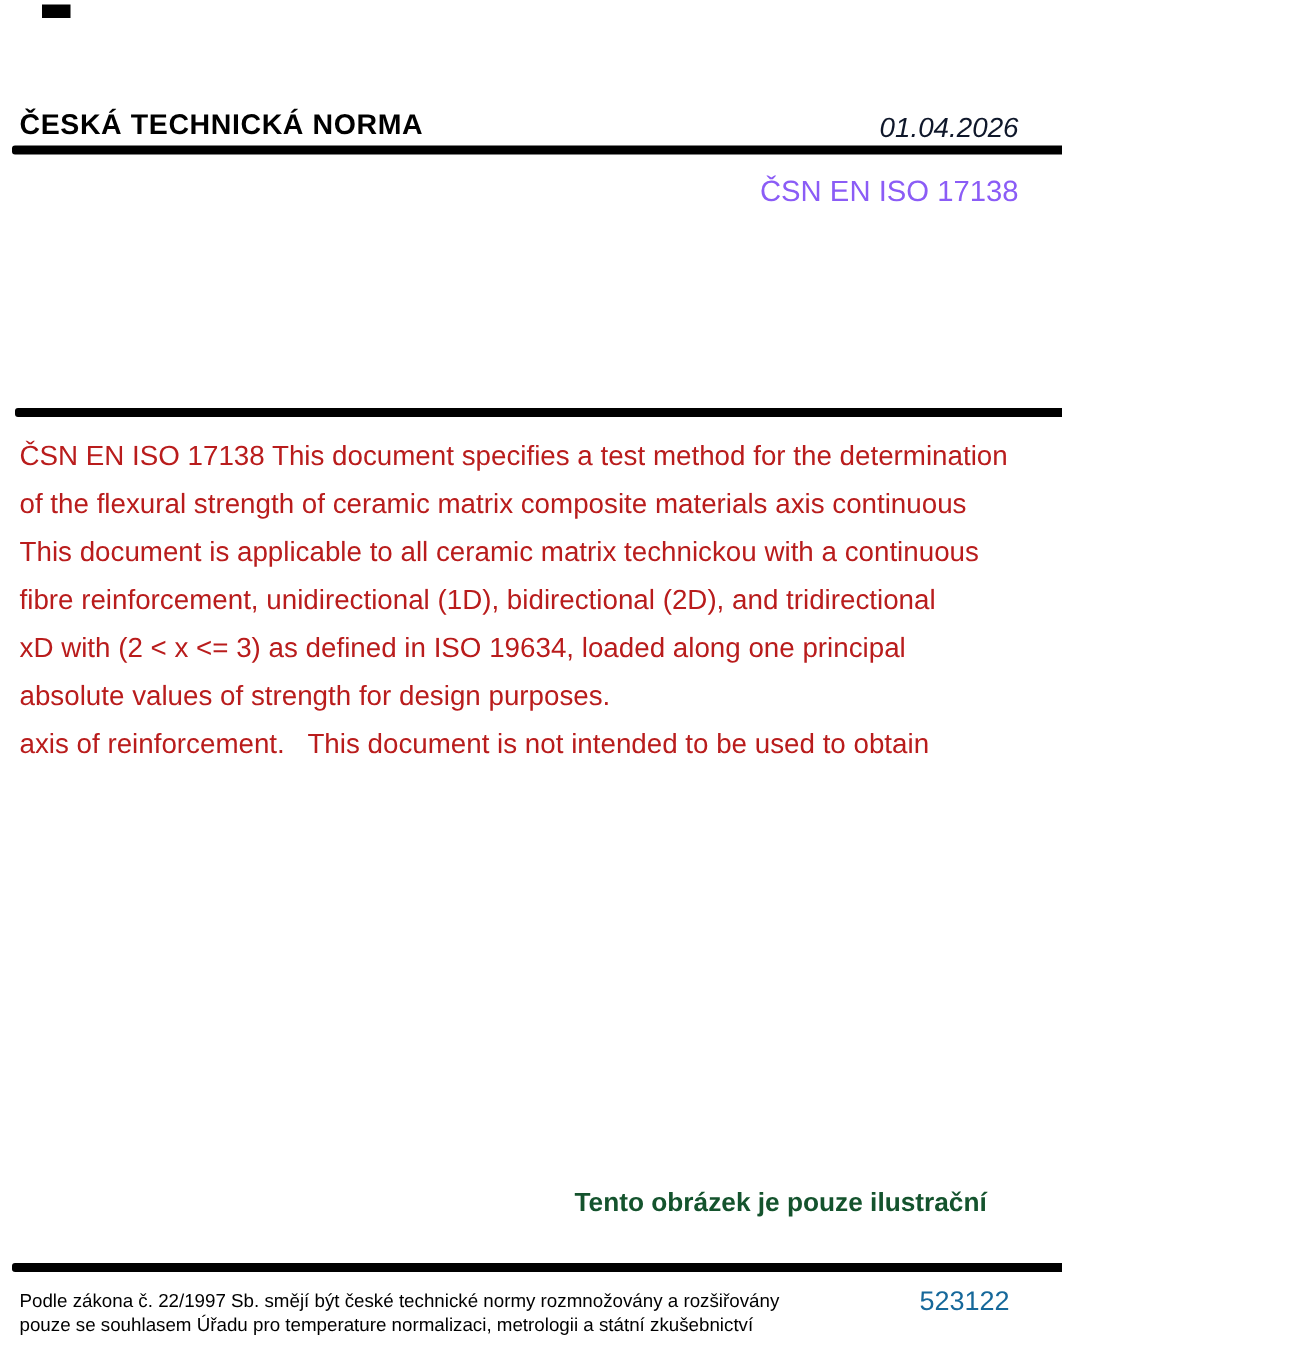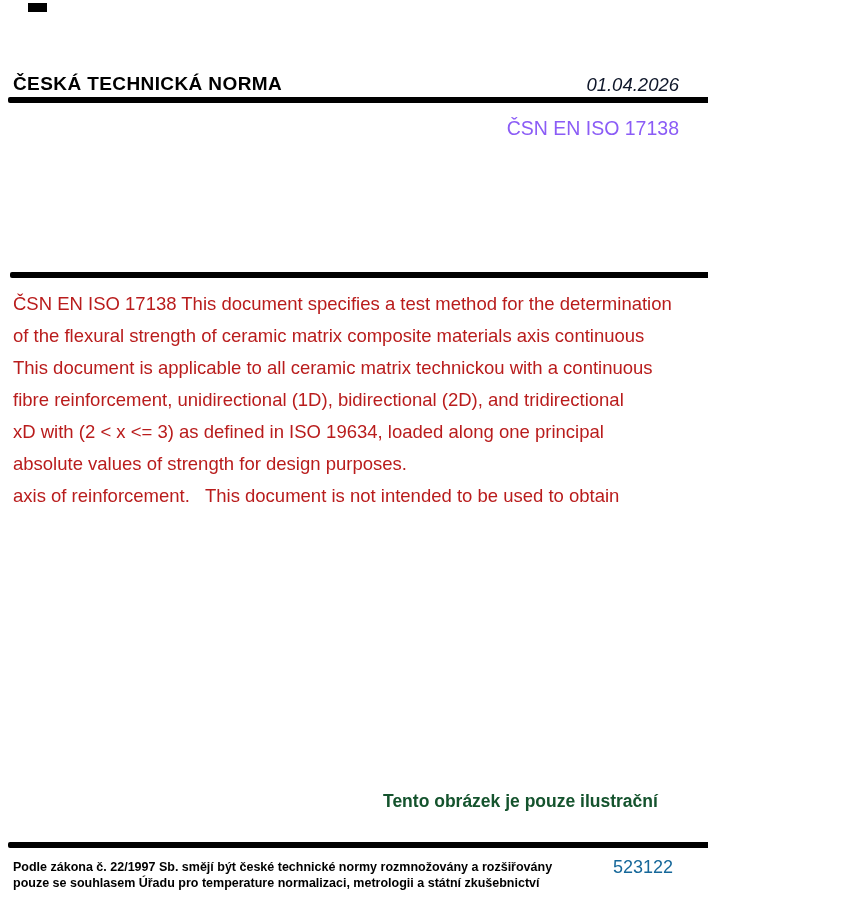--- a/index.html
+++ b/index.html
@@ -63,21 +63,21 @@
     font-size: 17.5px; font-weight: bold; color: #14532d;
     white-space: nowrap;
     margin-left: 36px;
   }
 
   #rule-footer {
     left: 8px; top: 842px; width: 827px; height: 6px;
   }
   #footer-legal {
     left: 13px; top: 859px; width: 560px;
-    font-size: 12.5px; font-weight: bold; color: #000000;
+    font-size: 12.5px; font-weight: normal; color: #000000;
     line-height: 16px;
   }
   #footer-legal div { white-space: nowrap; }
   #footer-number {
     right: 35px; top: 857px;
     font-size: 18px; color: #16689a; white-space: nowrap;
   }
 </style>
 </head>
 <body>

